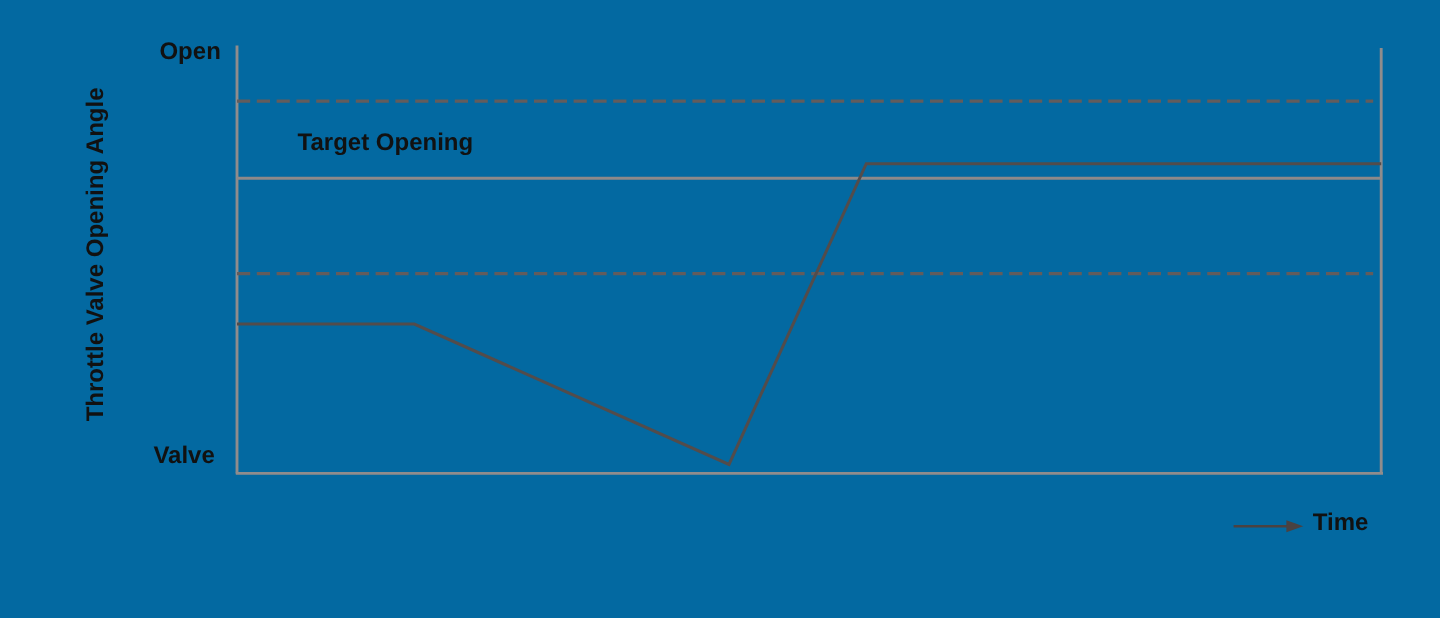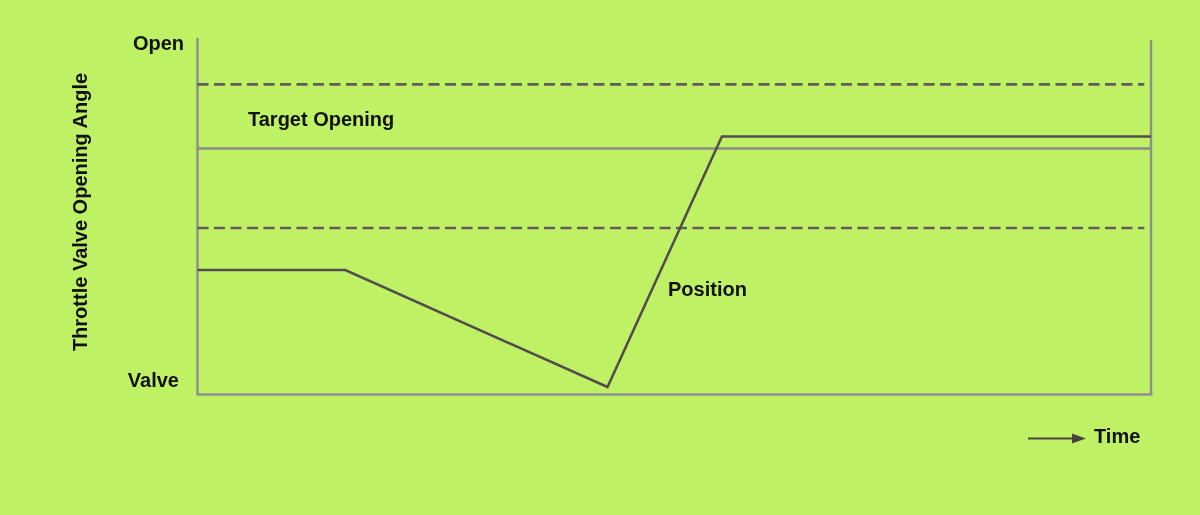--- a/index.html
+++ b/index.html
@@ -1,20 +1,20 @@
 <!DOCTYPE html>
 <html><head>
 <meta charset="utf-8">
 <style>
   html, body { margin: 0; padding: 0; background: #ffffff; }
   .stage {
     position: relative;
     width: 1200px;
     height: 515px;
-    background: #bef264;
+    background: #0369a1;
     font-family: "Liberation Sans", sans-serif;
     font-weight: bold;
     color: #111111;
     overflow: hidden;
   }
   .stage svg { position: absolute; left: 0; top: 0; }
   .lbl {
     position: absolute;
     font-size: 20px;
     line-height: 21px;
@@ -59,17 +59,16 @@
 
   <div class="lbl lbl-open">Open</div>
 
   <div class="lbl lbl-closed">Valve</div>
 
   <div class="lbl lbl-ytitle">Throttle Valve Opening Angle</div>
 
   <div class="lbl lbl-target">Target Opening</div>
 
   <div class="lbl lbl-actual">
-    <span>Position</span>
   </div>
 
   <div class="lbl lbl-time">Time</div>
 </div>
 
 </body></html>

